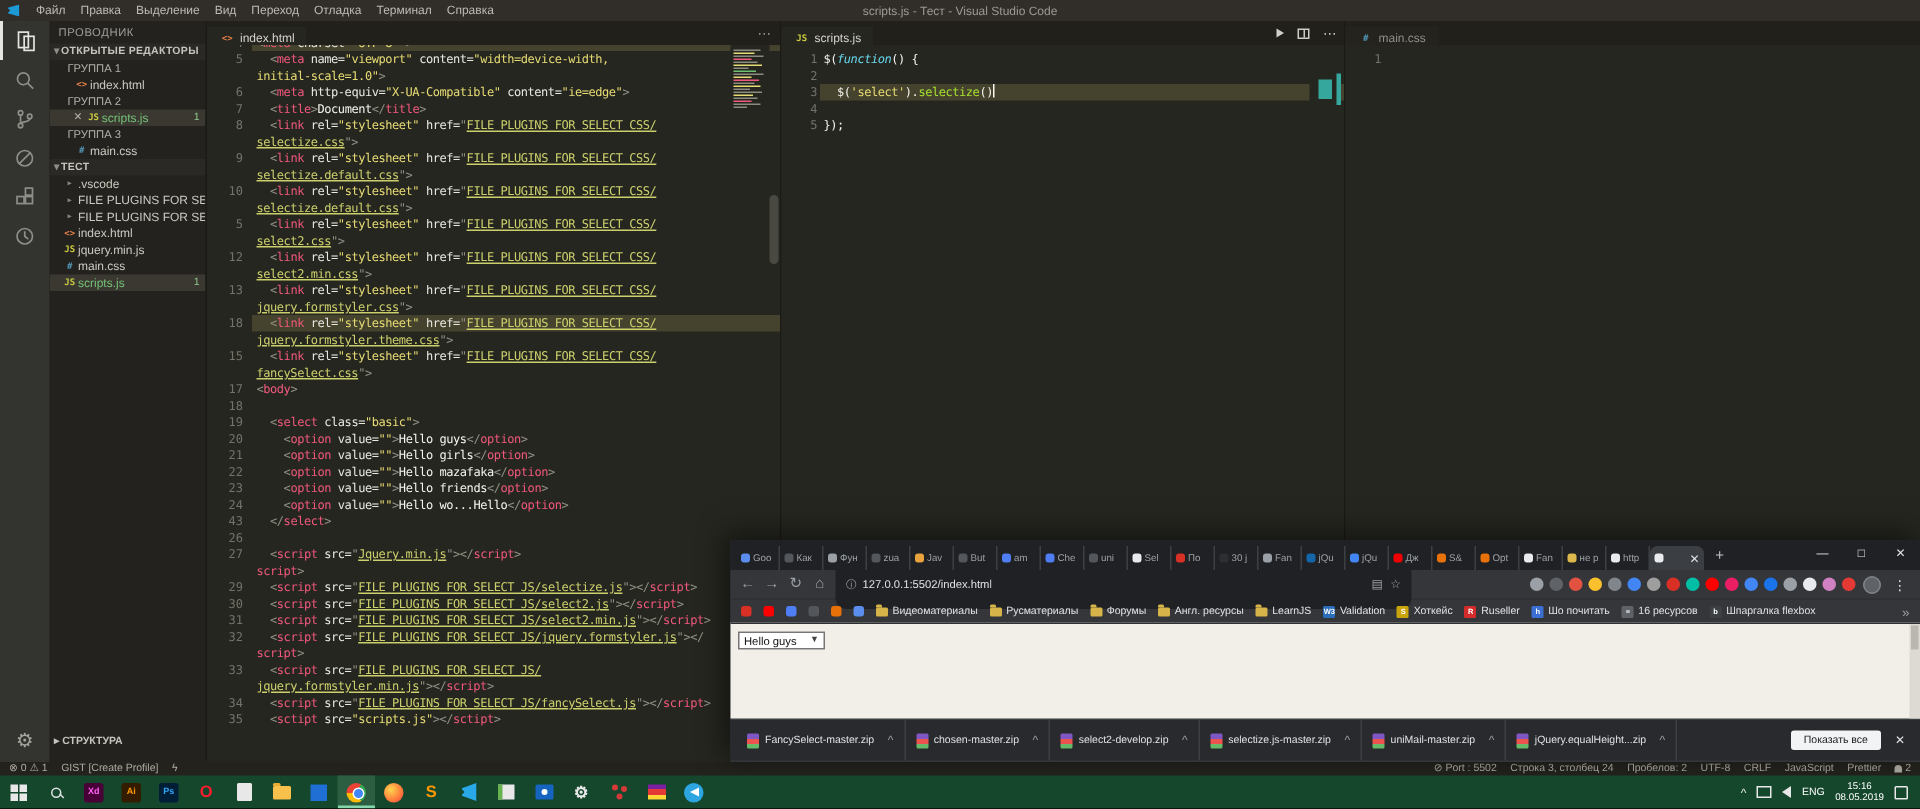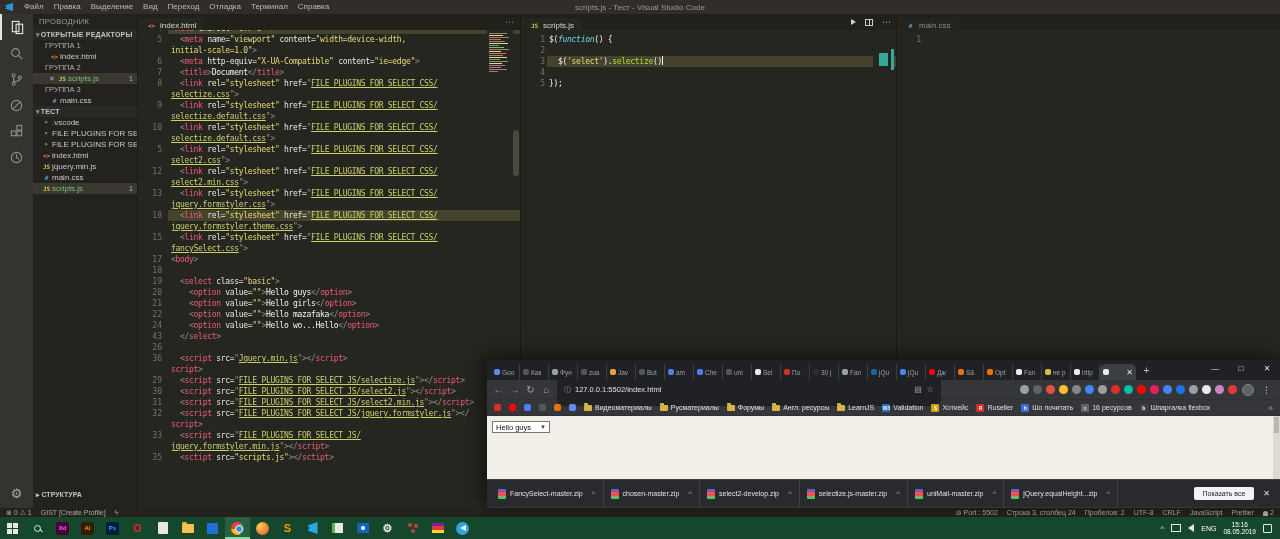--- a/index.html
+++ b/index.html
@@ -294,32 +294,34 @@
             <div class="crow hl"><span class="ln">18</span><span class="tk-p">  &lt;</span><span class="tk-t">link</span><span class="tk-a"> rel=</span><span class="tk-v">"stylesheet"</span><span class="tk-a"> href=</span><span class="tk-p">"</span><span class="tk-l">FILE PLUGINS FOR SELECT CSS/</span></div>
             <div class="crow"><span class="ln"></span><span class="tk-l">jquery.formstyler.theme.css</span><span class="tk-p">"&gt;</span></div>
             <div class="crow"><span class="ln">15</span><span class="tk-p">  &lt;</span><span class="tk-t">link</span><span class="tk-a"> rel=</span><span class="tk-v">"stylesheet"</span><span class="tk-a"> href=</span><span class="tk-p">"</span><span class="tk-l">FILE PLUGINS FOR SELECT CSS/</span></div>
             <div class="crow"><span class="ln"></span><span class="tk-l">fancySelect.css</span><span class="tk-p">"&gt;</span></div>
             <div class="crow"><span class="ln">17</span><span class="tk-p">&lt;</span><span class="tk-t">body</span><span class="tk-p">&gt;</span></div>
             <div class="crow"><span class="ln">18</span></div>
             <div class="crow"><span class="ln">19</span><span class="tk-p">  &lt;</span><span class="tk-t">select</span><span class="tk-a"> class=</span><span class="tk-v">"basic"</span><span class="tk-p">&gt;</span></div>
             <div class="crow"><span class="ln">20</span><span class="tk-p">    &lt;</span><span class="tk-t">option</span><span class="tk-a"> value=</span><span class="tk-v">""</span><span class="tk-p">&gt;</span><span class="tk-x">Hello guys</span><span class="tk-p">&lt;/</span><span class="tk-t">option</span><span class="tk-p">&gt;</span></div>
             <div class="crow"><span class="ln">21</span><span class="tk-p">    &lt;</span><span class="tk-t">option</span><span class="tk-a"> value=</span><span class="tk-v">""</span><span class="tk-p">&gt;</span><span class="tk-x">Hello girls</span><span class="tk-p">&lt;/</span><span class="tk-t">option</span><span class="tk-p">&gt;</span></div>
             <div class="crow"><span class="ln">22</span><span class="tk-p">    &lt;</span><span class="tk-t">option</span><span class="tk-a"> value=</span><span class="tk-v">""</span><span class="tk-p">&gt;</span><span class="tk-x">Hello mazafaka</span><span class="tk-p">&lt;/</span><span class="tk-t">option</span><span class="tk-p">&gt;</span></div>
+            <div class="crow"><span class="ln">23</span><span class="tk-p">    &lt;</span><span class="tk-t">option</span><span class="tk-a"> value=</span><span class="tk-v">""</span><span class="tk-p">&gt;</span><span class="tk-x">Hello friends</span><span class="tk-p">&lt;/</span><span class="tk-t">option</span><span class="tk-p">&gt;</span></div>
             <div class="crow"><span class="ln">24</span><span class="tk-p">    &lt;</span><span class="tk-t">option</span><span class="tk-a"> value=</span><span class="tk-v">""</span><span class="tk-p">&gt;</span><span class="tk-x">Hello wo...Hello</span><span class="tk-p">&lt;/</span><span class="tk-t">option</span><span class="tk-p">&gt;</span></div>
             <div class="crow"><span class="ln">43</span><span class="tk-p">  &lt;/</span><span class="tk-t">select</span><span class="tk-p">&gt;</span></div>
             <div class="crow"><span class="ln">26</span></div>
-            <div class="crow"><span class="ln">36</span><span class="tk-p">  &lt;</span><span class="tk-t">script</span><span class="tk-a"> src=</span><span class="tk-p">"</span><span class="tk-l">Jquery.min.js</span><span class="tk-p">"&gt;&lt;/</span><span class="tk-t">script</span><span class="tk-p">&gt;</span></div>
+            <div class="crow"><span class="ln">27</span><span class="tk-p">  &lt;</span><span class="tk-t">script</span><span class="tk-a"> src=</span><span class="tk-p">"</span><span class="tk-l">Jquery.min.js</span><span class="tk-p">"&gt;&lt;/</span><span class="tk-t">script</span><span class="tk-p">&gt;</span></div>
             <div class="crow"><span class="ln"></span><span class="tk-t">script</span><span class="tk-p">&gt;</span></div>
             <div class="crow"><span class="ln">29</span><span class="tk-p">  &lt;</span><span class="tk-t">script</span><span class="tk-a"> src=</span><span class="tk-p">"</span><span class="tk-l">FILE PLUGINS FOR SELECT JS/selectize.js</span><span class="tk-p">"&gt;&lt;/</span><span class="tk-t">script</span><span class="tk-p">&gt;</span></div>
             <div class="crow"><span class="ln">30</span><span class="tk-p">  &lt;</span><span class="tk-t">script</span><span class="tk-a"> src=</span><span class="tk-p">"</span><span class="tk-l">FILE PLUGINS FOR SELECT JS/select2.js</span><span class="tk-p">"&gt;&lt;/</span><span class="tk-t">script</span><span class="tk-p">&gt;</span></div>
             <div class="crow"><span class="ln">31</span><span class="tk-p">  &lt;</span><span class="tk-t">script</span><span class="tk-a"> src=</span><span class="tk-p">"</span><span class="tk-l">FILE PLUGINS FOR SELECT JS/select2.min.js</span><span class="tk-p">"&gt;&lt;/</span><span class="tk-t">script</span><span class="tk-p">&gt;</span></div>
             <div class="crow"><span class="ln">32</span><span class="tk-p">  &lt;</span><span class="tk-t">script</span><span class="tk-a"> src=</span><span class="tk-p">"</span><span class="tk-l">FILE PLUGINS FOR SELECT JS/jquery.formstyler.js</span><span class="tk-p">"&gt;&lt;/</span></div>
             <div class="crow"><span class="ln"></span><span class="tk-t">script</span><span class="tk-p">&gt;</span></div>
             <div class="crow"><span class="ln">33</span><span class="tk-p">  &lt;</span><span class="tk-t">script</span><span class="tk-a"> src=</span><span class="tk-p">"</span><span class="tk-l">FILE PLUGINS FOR SELECT JS/</span></div>
             <div class="crow"><span class="ln"></span><span class="tk-l">jquery.formstyler.min.js</span><span class="tk-p">"&gt;&lt;/</span><span class="tk-t">script</span><span class="tk-p">&gt;</span></div>
+            <div class="crow"><span class="ln">34</span><span class="tk-p">  &lt;</span><span class="tk-t">script</span><span class="tk-a"> src=</span><span class="tk-p">"</span><span class="tk-l">FILE PLUGINS FOR SELECT JS/fancySelect.js</span><span class="tk-p">"&gt;&lt;/</span><span class="tk-t">script</span><span class="tk-p">&gt;</span></div>
             <div class="crow"><span class="ln">35</span><span class="tk-p">  &lt;</span><span class="tk-t">sctipt</span><span class="tk-a"> src=</span><span class="tk-v">"scripts.js"</span><span class="tk-p">&gt;&lt;/</span><span class="tk-t">sctipt</span><span class="tk-p">&gt;</span></div>
           </div>
         <div class="mmap" id="mmap1">
             <i style="background: rgb(138, 138, 126); width: 18px;"></i>
             <i style="background: rgb(230, 219, 116); width: 14px;"></i>
             <i style="background: rgb(138, 138, 126); width: 20px;"></i>
             <i style="background: rgb(240, 88, 124); width: 12px;"></i>
             <i style="background: rgb(138, 138, 126); width: 16px;"></i>
             <i style="background: rgb(230, 219, 116); width: 19px;"></i>
             <i style="background: rgb(138, 138, 126); width: 10px;"></i>

